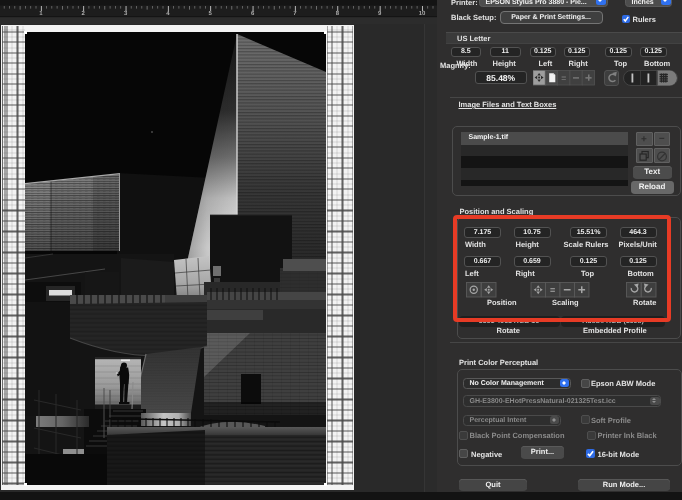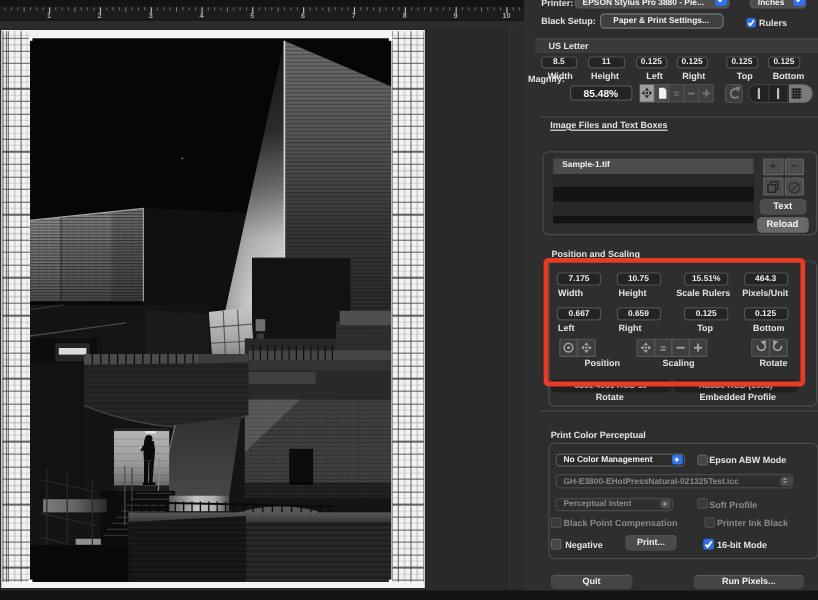--- a/index.html
+++ b/index.html
@@ -653,13 +653,13 @@
 <div class="lbl" style="left:471px;top:449.5px;">Negative</div>
 <div class="btn" style="left:521px;top:446px;width:43px;height:12.5px;line-height:12px;background:#4a4a4a;">Print...</div>
 <div class="cb on" style="left:586px;top:448.5px;">
     <svg width="9" height="9" viewBox="0 0 8 8" style="display:block;margin:0 auto;">
       <polyline points="1.7,4.3 3.3,6 6.3,1.9" fill="none" stroke="#ffffff" stroke-width="1.5"></polyline>
     </svg>
   </div>
 <div class="lbl" style="left:597.5px;top:449.5px;">16-bit Mode</div>
 
 <div class="btn" style="left:459px;top:478.5px;width:68px;height:12.5px;line-height:12px;background:#454545;">Quit</div>
-<div class="btn" style="left:578px;top:478.5px;width:92px;height:12.5px;line-height:12px;background:#454545;">Run Pixels...</div>
+<div class="btn" style="left:578px;top:478.5px;width:92px;height:12.5px;line-height:12px;background:#454545;">Run Mode...</div>
 
 </body></html>

